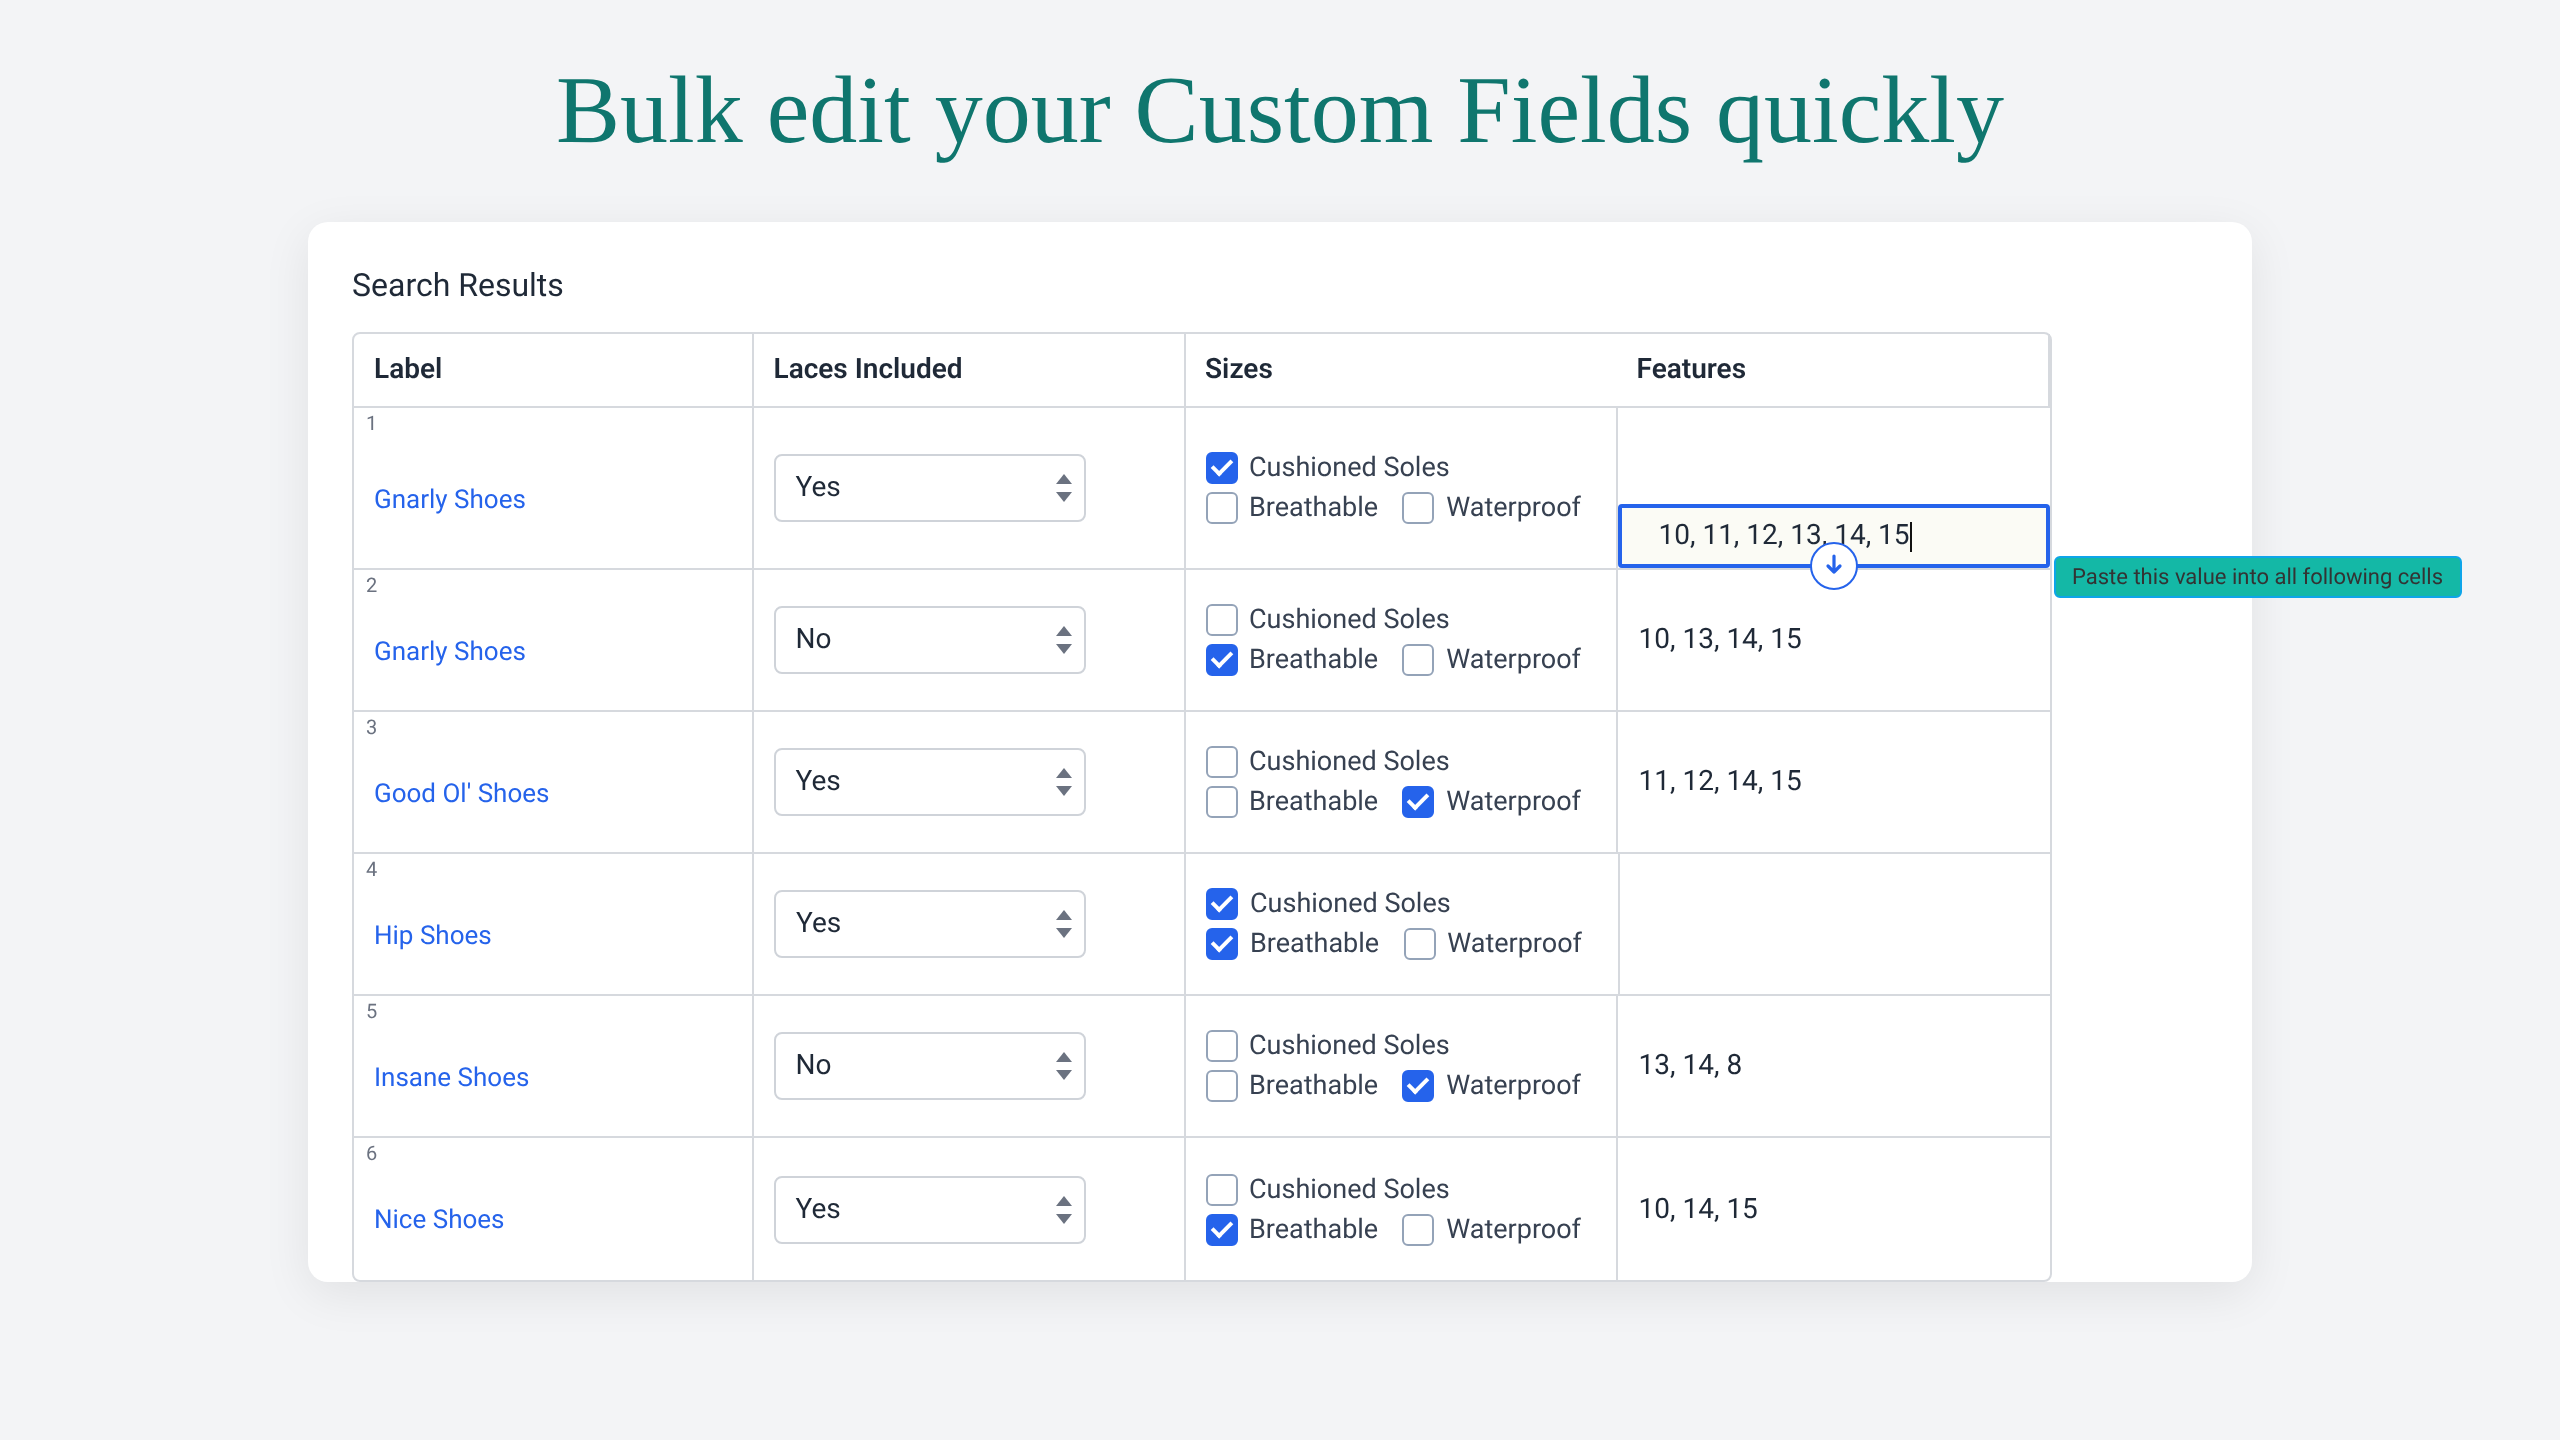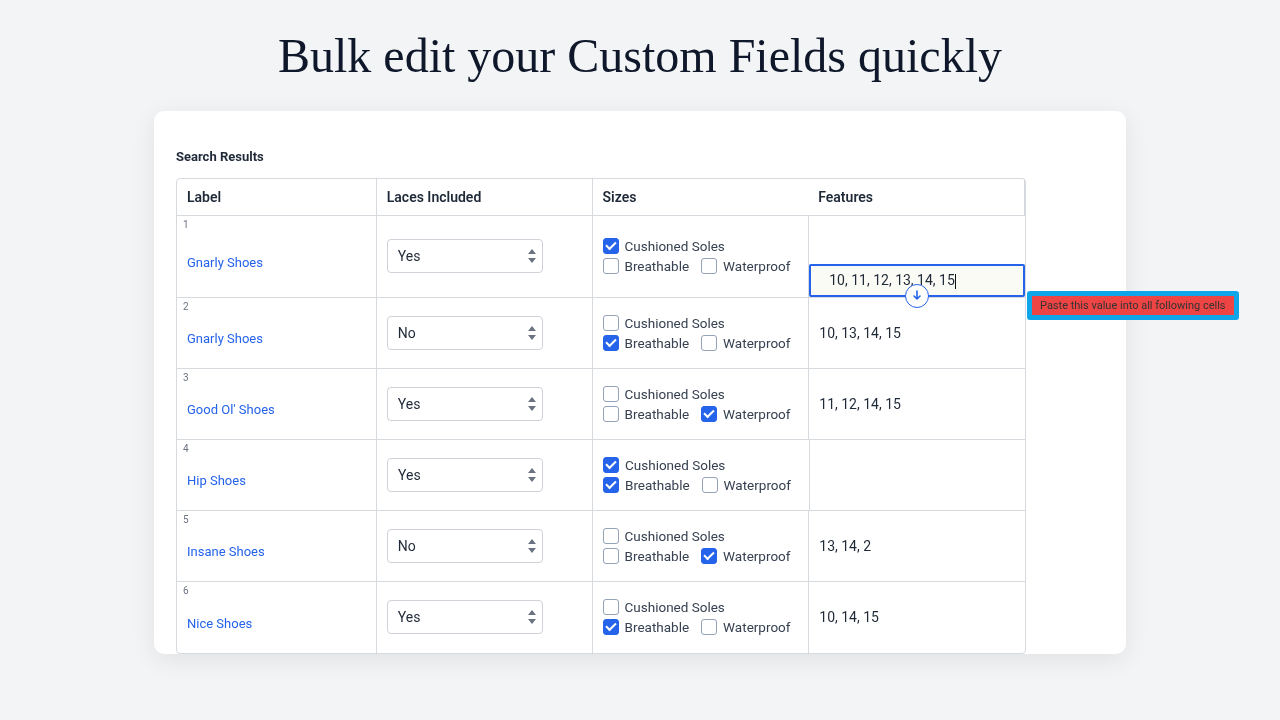--- a/index.html
+++ b/index.html
@@ -8,38 +8,37 @@
   font-family: -apple-system, BlinkMacSystemFont, "Segoe UI", Roboto, Helvetica, Arial, sans-serif;
   width: 1280px;
   height: 720px;
   overflow: hidden;
   color: #1f2937;
 }
 .page-title {
   text-align: center;
   font-size: 48px;
   font-weight: 400;
-  color: #0f172a;
+  color: #0f766e;
   padding-top: 28px;
   padding-bottom: 28px;
   font-family: Georgia, "Times New Roman", serif;
 }
 .card {
   width: 972px;
   margin: 0 auto;
   background: #fff;
   border-radius: 10px;
   box-shadow: 0 6px 24px rgba(0,0,0,0.08);
   padding: 22px 0 0 0;
 }
 .section-title {
-  font-size: 13px;
-  font-weight: 700;
+  font-size: 16px;
+  font-weight: 400;
   padding: 0 22px 14px 22px;
-  margin-top: 16px;
 }
 .table {
   width: 850px;
   margin-left: 22px;
   border: 1px solid #d6d9de;
   border-radius: 4px;
   border-collapse: separate;
 }
 .thead {
   display: flex;
@@ -183,22 +182,22 @@
   cursor: pointer;
   z-index: 5;
 }
 .paste-handle svg { display: block; }
 .tooltip {
   position: absolute;
   top: 100%;
   left: 100%;
   margin-left: 4px;
   margin-top: -4px;
-  background: #ef4444;
-  border: 5px solid #0ea5e9;
+  background: #14b8a6;
+  border: 1px solid #0ea5e9;
   font-size: 11px;
   padding: 3px 8px;
   white-space: nowrap;
   border-radius: 3px;
   color: #333;
   z-index: 6;
 }
 .caret-blink {
   display: inline-block;
   width: 1px;
@@ -407,21 +406,21 @@
                 <span class="chk"></span>
                 <span class="feature-label">Breathable</span>
               </span>
               <span style="display:flex;align-items:center;gap:6px;">
                 <span class="chk checked"></span>
                 <span class="feature-label">Waterproof</span>
               </span>
             </div>
           </div>
           <div class="cell col-sizes">
-            <span class="sizes-text">13, 14, 2</span>
+            <span class="sizes-text">13, 14, 8</span>
           </div>
         </div>
         <div class="row">
           <div class="cell col-label">
             <span class="row-num">6</span>
             <a href="#" class="product-link">Nice Shoes</a>
           </div>
           <div class="cell col-laces">
             <div class="select">
               <span>Yes</span>

